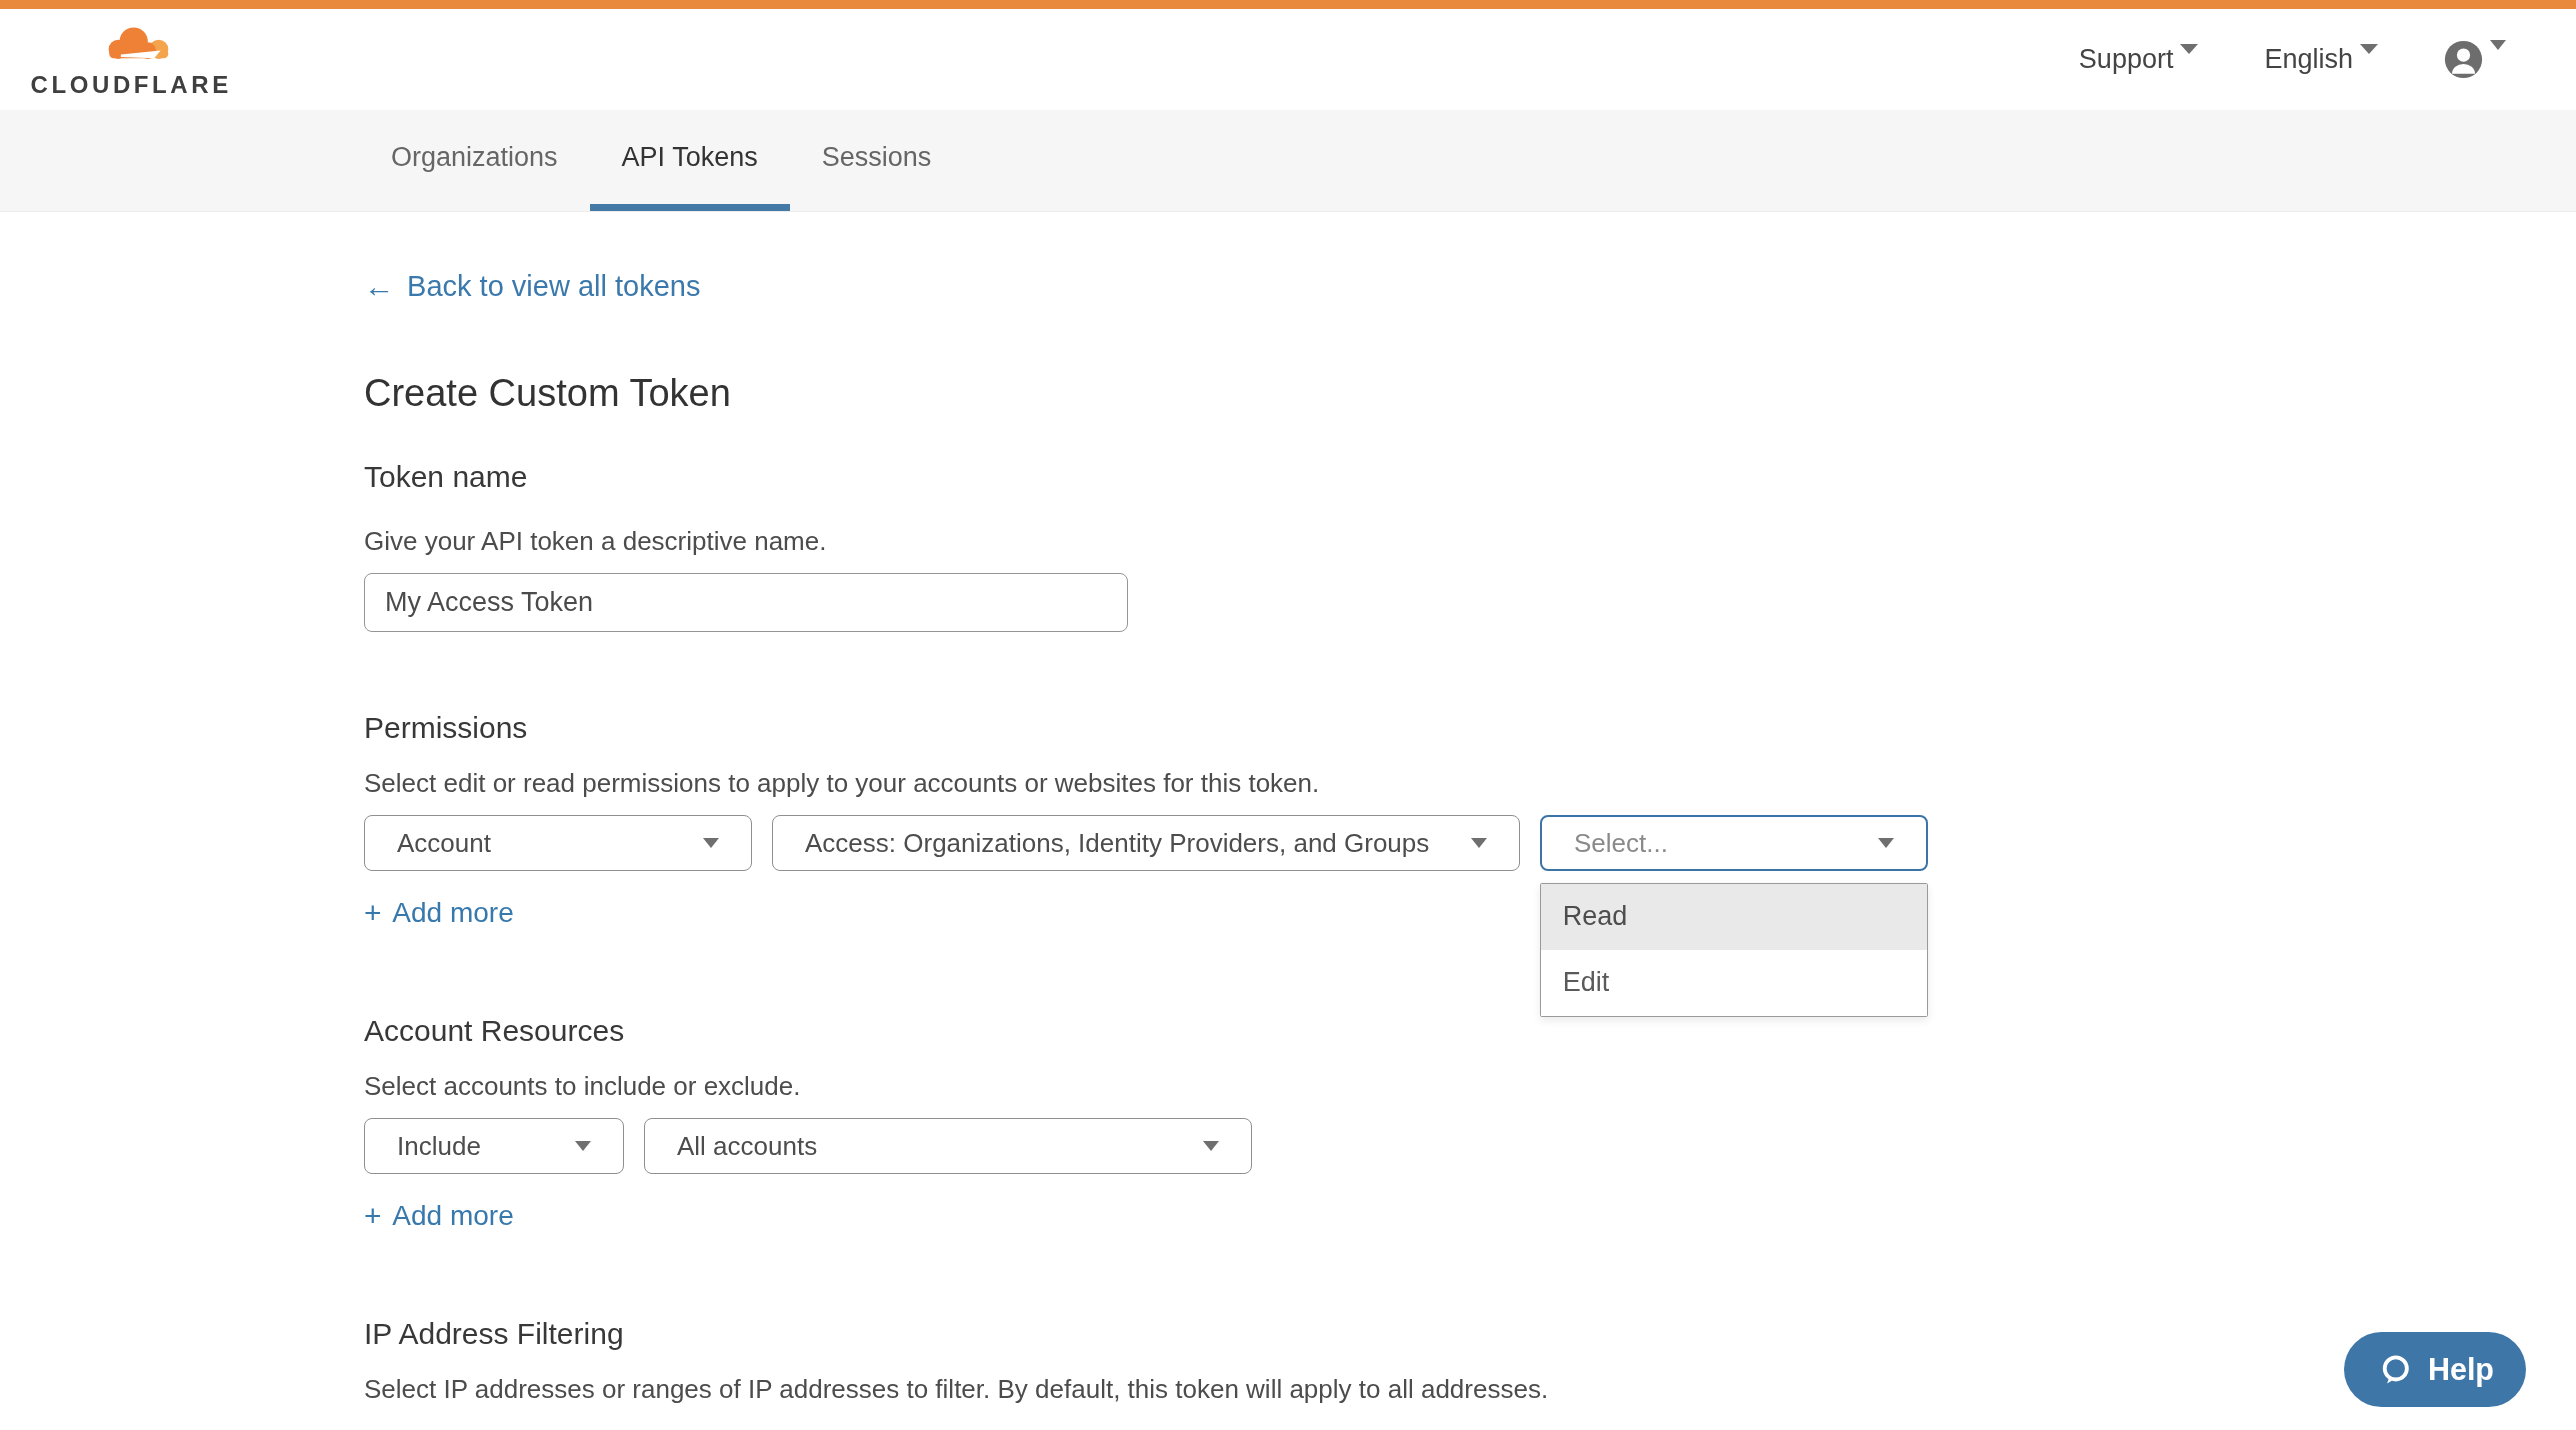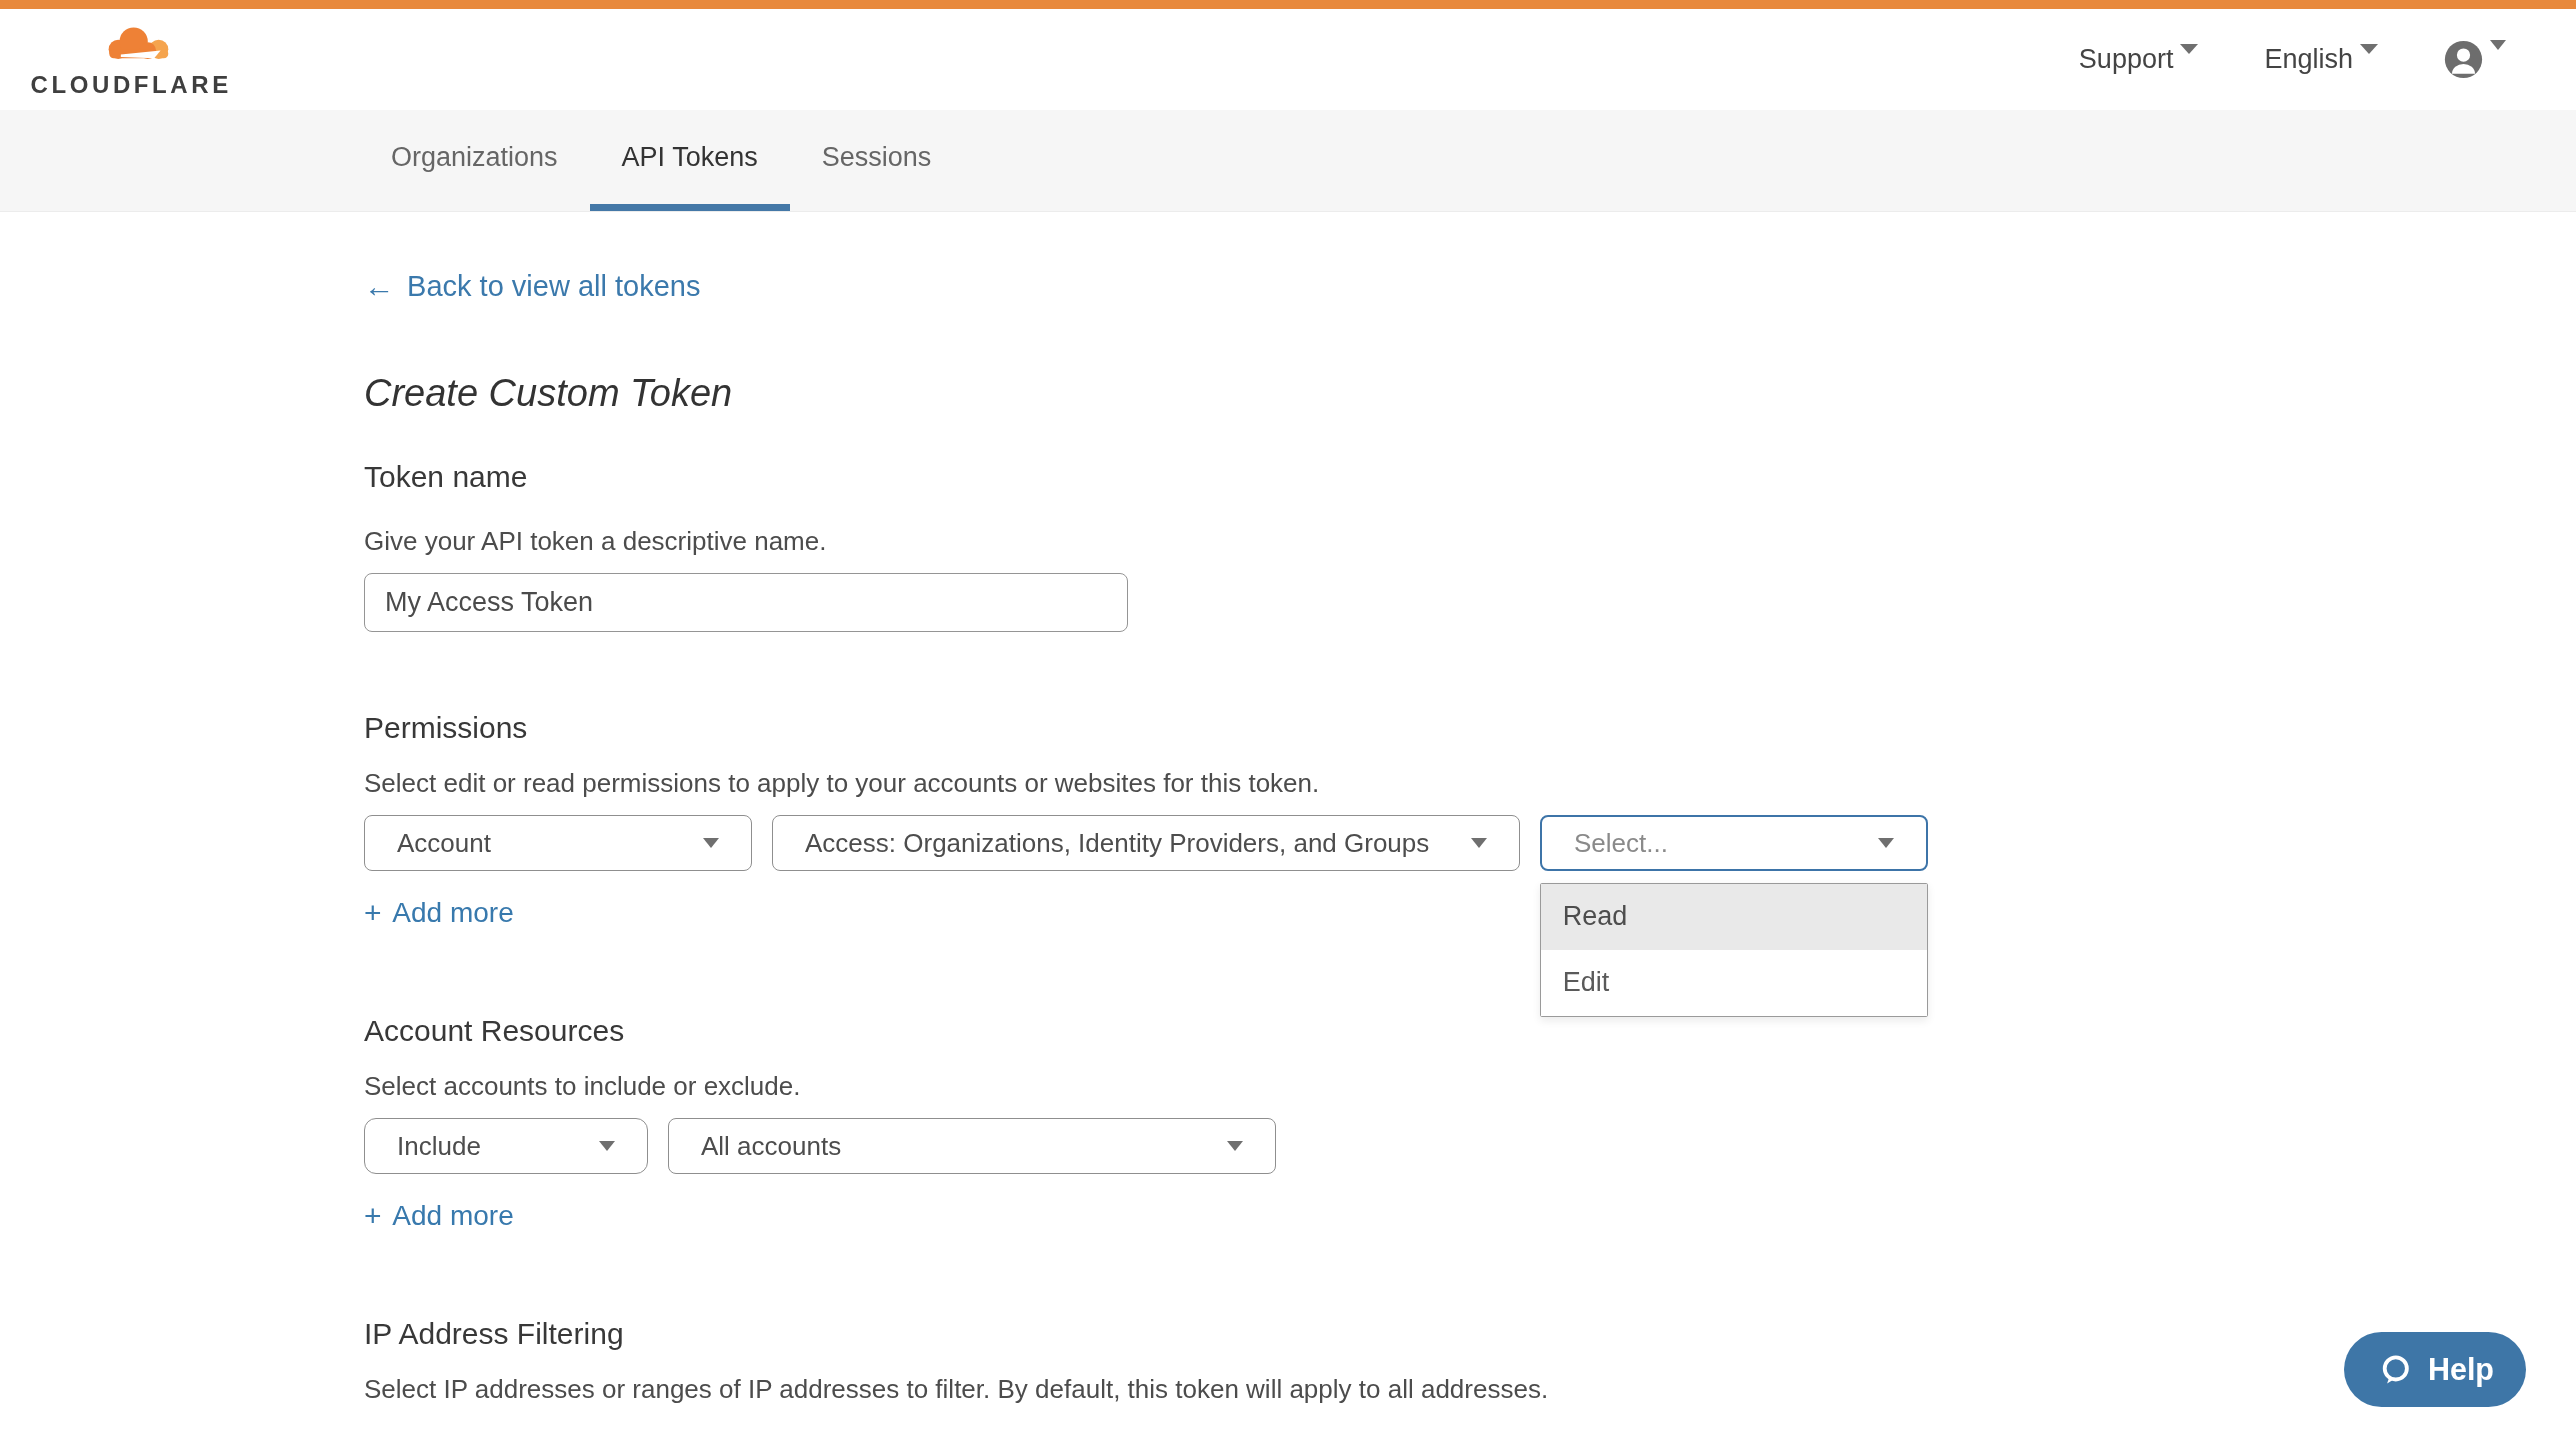--- a/index.html
+++ b/index.html
@@ -53,21 +53,21 @@
 
   
   .content { padding-left: 364px; }
 
   .back-link {
     margin-top: 57px; display: inline-flex; align-items: center; gap: 12.6px;
     color: #3b79ac; font-size: 29px; cursor: pointer; text-decoration: none;
   }
   .back-link .arrow { font-size: 30.5px; }
 
-  .page-title { margin-top: 68px; font-size: 38px; font-weight: 400; color: #333333; font-style: italic; }
+  .page-title { margin-top: 68px; font-size: 38px; font-weight: 400; color: #333333; }
 
   .section-heading { font-size: 30px; font-weight: 400; color: #383838; }
   .section-desc { font-size: 26px; color: #4c4c4c; }
 
   .tokenname-heading { margin-top: 45px; }
   .tokenname-desc { margin-top: 32px; }
   .token-input {
     margin-top: 16px; width: 764px; height: 59px;
     border: 1.8px solid #959595; border-radius: 8px;
     font-size: 27px; color: #4b4b4b; padding: 0 20px;
@@ -85,21 +85,21 @@
     display: flex; align-items: center; justify-content: space-between;
     padding: 0 32px; font-size: 26px; color: #4d4d4d; cursor: pointer;
     position: relative;
   }
   .dropdown .dd-value { white-space: nowrap; overflow: hidden; text-overflow: ellipsis; }
   .dropdown.placeholder .dd-value { color: #8a8a8a; }
   .dropdown.focused { border: 2.7px solid #3d74a8; }
   .dd-w1 { width: 388px; }
   .dd-w2 { width: 748px; }
   .dd-w3 { width: 388px; }
-  .dd-w4 { width: 284px; border-radius: 12px; }
+  .dd-w4 { width: 260px; }
   .dd-w5 { width: 608px; }
 
   .dd-menu {
     position: absolute; top: calc(100% + 13.5px); left: -1.8px;
     width: 388px; background: #ffffff;
     border: 1.8px solid #9a9a9a; border-radius: 1.8px;
     box-shadow: 0 3.6px 9px rgba(0,0,0,0.08);
     z-index: 10;
   }
   .dd-option {

